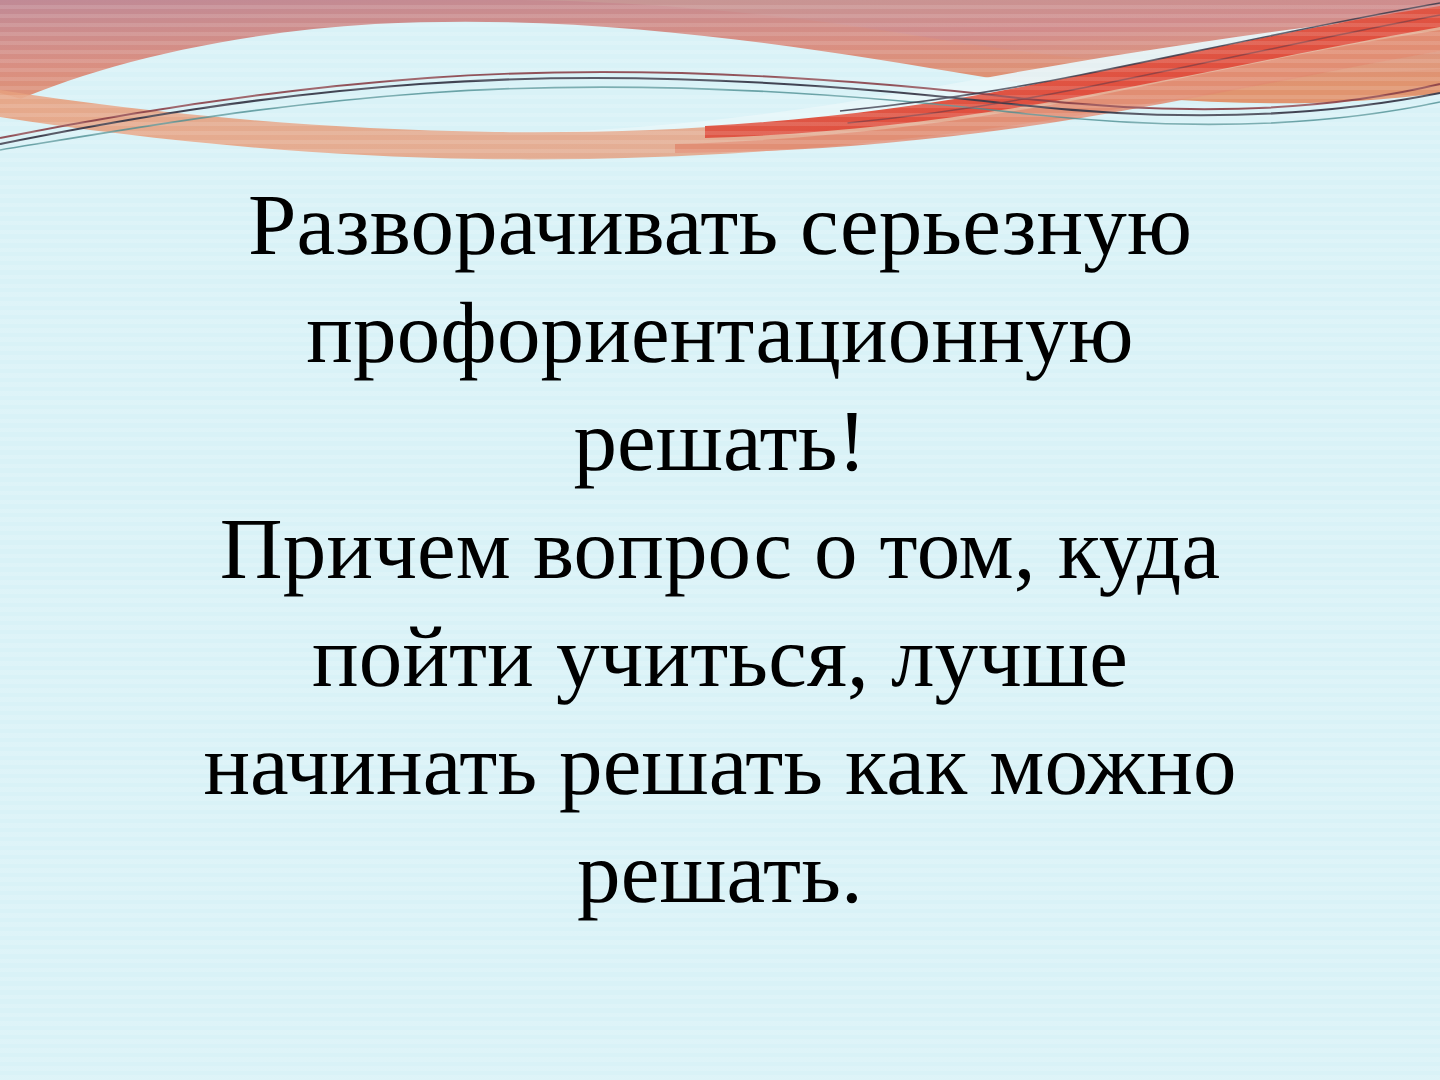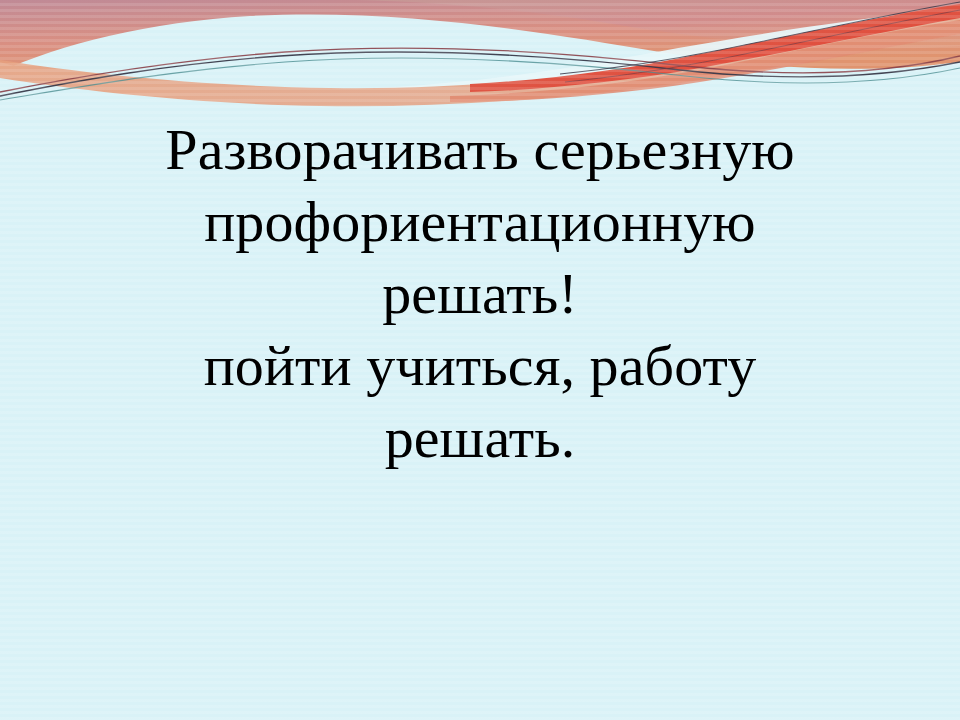--- a/index.html
+++ b/index.html
@@ -157,17 +157,19 @@
       <path d="M960,10 C885,24 805,42 725,58 C665,70 605,78 565,82" fill="none" stroke="#7d3f46" stroke-width="1" opacity="0.75"></path>
     </svg>
   </div>
 
   <div class="slide-texture"></div>
 
   <div class="text-block">
     <span class="text-line">Разворачивать серьезную</span>
     <span class="text-line">профориентационную</span>
     <span class="text-line">решать!</span>
-    <span class="text-line">пойти учиться, работу</span>
+    <span class="text-line">Причем вопрос о том, куда</span>
+    <span class="text-line">пойти учиться, лучше</span>
+    <span class="text-line">начинать решать как можно</span>
     <span class="text-line">решать.</span>
   </div>
 
 </div>
 
 </body></html>

